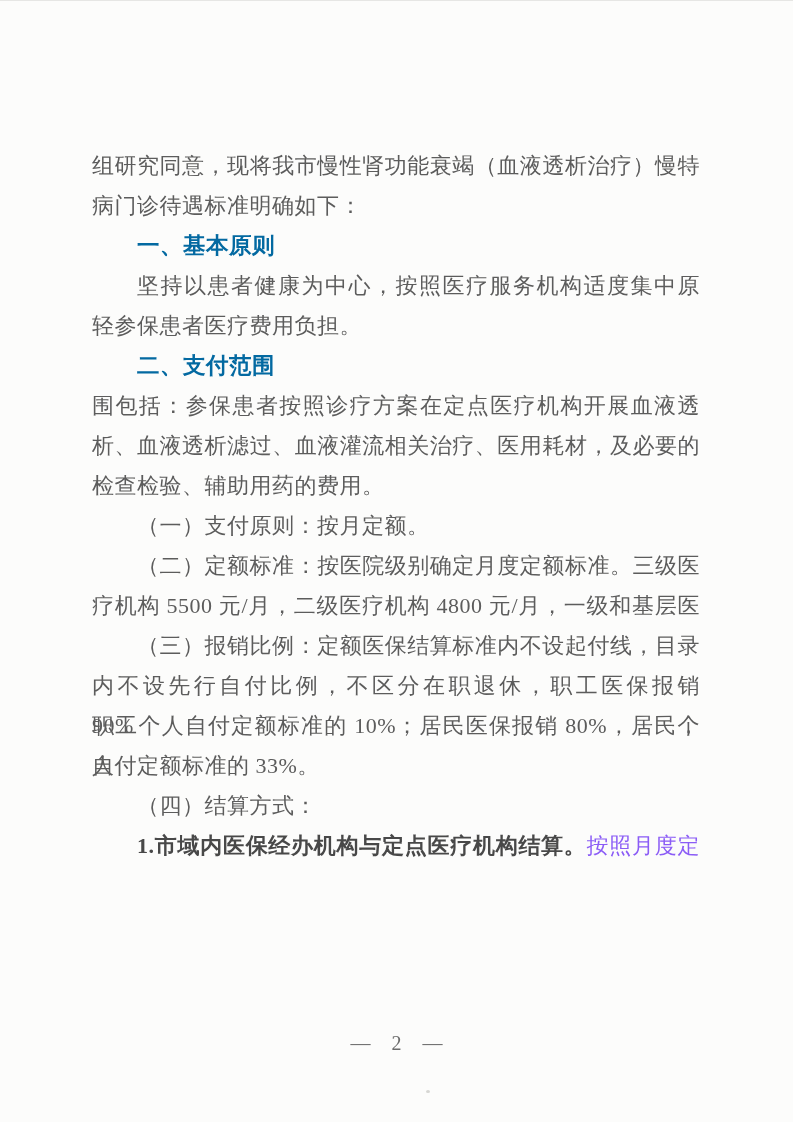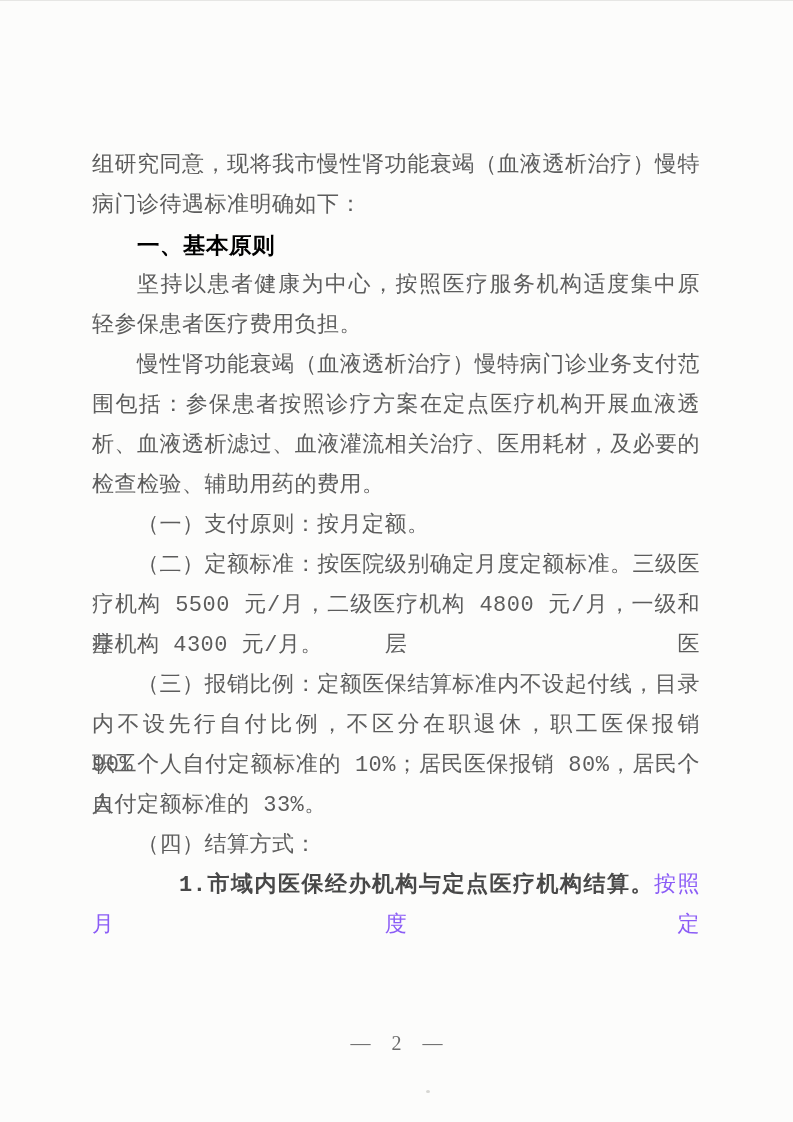--- a/index.html
+++ b/index.html
@@ -31,41 +31,40 @@
     top: 146px;
     left: 92px;
     width: 608px;
   }
   .line {
     height: 40px;
     line-height: 40px;
     font-size: 22px;
     letter-spacing: 0.5px;
     color: #5c5c5c;
-    font-family: Liberation Mono, monospace;
+    font-family: Liberation Serif, serif;
     white-space: nowrap;
   }
   .line.full {
     white-space: normal;
     text-align: justify;
     text-align-last: justify;
   }
   .indent {
     text-indent: 45px;
   }
   .heading {
     font-family: "Liberation Sans", "DejaVu Sans", sans-serif;
     font-weight: 700;
     font-size: 22.5px;
-    color: #000000;
+    color: #0369a1;
   }
   .bold-run {
     font-weight: 700;
     color: #484848;
-    margin-left: 42px;
   }
   .tail-run {
     color: #8b5cf6;
   }
   .page-number {
     position: absolute;
     top: 1028px;
     left: 0;
     width: 793px;
     text-align: center;
@@ -83,31 +82,30 @@
 
 <div class="sheet">
 
   <div class="line full">组研究同意，现将我市慢性肾功能衰竭（血液透析治疗）慢特</div>
   <div class="line">病门诊待遇标准明确如下：</div>
 
   <div class="line heading indent">一、基本原则</div>
   <div class="line full indent">坚持以患者健康为中心，按照医疗服务机构适度集中原</div>
   <div class="line">轻参保患者医疗费用负担。</div>
 
-  <div class="line full indent">慢性肾功能衰竭（血液透析治疗）慢特病门诊业务支付范</div>
+  <div class="line heading indent">二、支付范围</div>
   <div class="line full">围包括：参保患者按照诊疗方案在定点医疗机构开展血液透</div>
   <div class="line full">析、血液透析滤过、血液灌流相关治疗、医用耗材，及必要的</div>
   <div class="line">检查检验、辅助用药的费用。</div>
 
 
   <div class="line indent">（一）支付原则：按月定额。</div>
 
   <div class="line full indent">（二）定额标准：按医院级别确定月度定额标准。三级医</div>
   <div class="line full">疗机构 5500 元/月，二级医疗机构 4800 元/月，一级和基层医</div>
-  <div class="line">疗机构 4300 元/月。</div>
 
   <div class="line full indent">（三）报销比例：定额医保结算标准内不设起付线，目录</div>
   <div class="line full">内不设先行自付比例，不区分在职退休，职工医保报销 90%，</div>
   <div class="line full">职工个人自付定额标准的 10%；居民医保报销 80%，居民个人</div>
   <div class="line">自付定额标准的 33%。</div>
 
   <div class="line indent">（四）结算方式：</div>
 
   <div class="line full indent"><span class="bold-run">1.市域内医保经办机构与定点医疗机构结算。</span><span class="tail-run">按照月度定</span></div>
 

